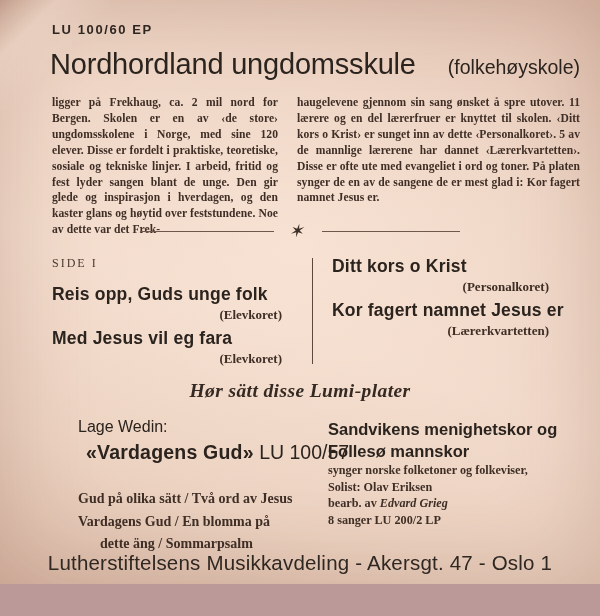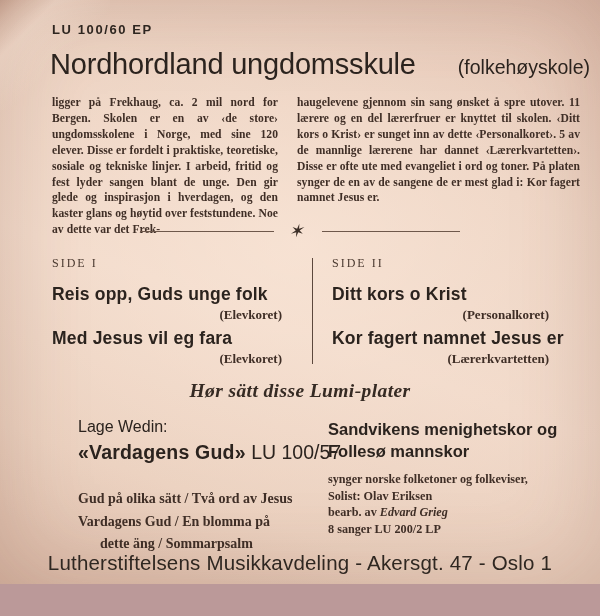--- a/index.html
+++ b/index.html
@@ -19,21 +19,21 @@
   }
   .catalog {
     position:absolute; top:22px; left:52px;
     font-size:13px; font-weight:bold; letter-spacing:1.6px;
   }
   .title-row {
     position:absolute; top:48px; left:50px; right:14px;
     display:flex; align-items:baseline; white-space:nowrap;gap:22px;
   }
   .title { font-size:29px; letter-spacing:-0.2px; color:#2b231e; }
-  .subtitle { font-size:19.5px; margin-left:20px; color:#2b231e; }
+  .subtitle { font-size:19.5px; margin-left:10px; color:#2b231e; }
   .intro {
     position:absolute; top:95px; left:52px; width:528px;
     display:grid; grid-template-columns:226px 1fr; column-gap:19px;
   }
   .intro .col {
     font-family:"Liberation Serif", serif; font-weight:bold;
     font-size:11.6px; line-height:15.9px; text-align:justify;
     color:#3f2e26; letter-spacing:0.05px;
   }
   .star-divider {
@@ -67,29 +67,29 @@
     position:absolute; top:380px; left:0; width:100%; text-align:center;
     font-family:"Liberation Serif", serif; font-style:italic; font-weight:bold;
     font-size:19.5px; color:#352a23; letter-spacing:0.4px;
   }
   .promo {
     position:absolute; top:418px; left:78px; right:25px;
     display:grid; grid-template-columns:250px 1fr;
   }
   .promo-artist { font-size:16px; color:#2b231e; margin-bottom:5px; }
   .promo-album-line { font-size:19.5px; color:#2b231e; white-space:nowrap; }
-  .promo-album-title { font-weight:bold; letter-spacing:0.2px; }
+  .promo-album-title { font-weight:bold; letter-spacing:0.2px;margin-left:8px; }
   .promo-tracks {
     margin-top:24px; font-family:"Liberation Serif", serif; font-weight:bold;
     font-size:14px; line-height:22.5px; color:#3f2e26;
   }
   .promo-tracks .indented { padding-left:22px; }
   .promo-right-artist { font-size:16.5px; font-weight:bold; line-height:22px; color:#2b231e; }
   .promo-right-desc {
-    margin-top:9px; font-family:"Liberation Serif", serif; font-weight:bold;
+    font-family:"Liberation Serif", serif; font-weight:bold;
     font-size:12.2px; line-height:16.5px; color:#3f2e26;
   }
   .composer-name { font-style:italic; }
   .footer-line {
     position:absolute; top:551px; left:0; width:100%; text-align:center;
     font-size:20.5px; color:#2f2721; letter-spacing:0.2px;
   }
   .printer-credit {
     position:absolute; top:586px; right:27px;
     font-size:7.5px; font-weight:bold; letter-spacing:1.1px; color:#5a463a;
@@ -121,21 +121,20 @@
 
   <div class="tracklist">
     <div class="side1">
       <div class="side-label">SIDE I</div>
       <div class="track-title">Reis opp, Guds unge folk</div>
       <div class="track-performer">(Elevkoret)</div>
       <div class="track-title">Med Jesus vil eg fara</div>
       <div class="track-performer">(Elevkoret)</div>
     </div>
     <div class="side2">
-      <div class="side-label">SIDE II</div>
       <div class="track-title">Ditt kors o Krist</div>
       <div class="track-performer">(Personalkoret)</div>
       <div class="track-title">Kor fagert namnet Jesus er</div>
       <div class="track-performer">(Lærerkvartetten)</div>
     </div>
   </div>
   <div class="side-rule"></div>
 
   <div class="promo-heading">Hør sätt disse Lumi-plater</div>
 

